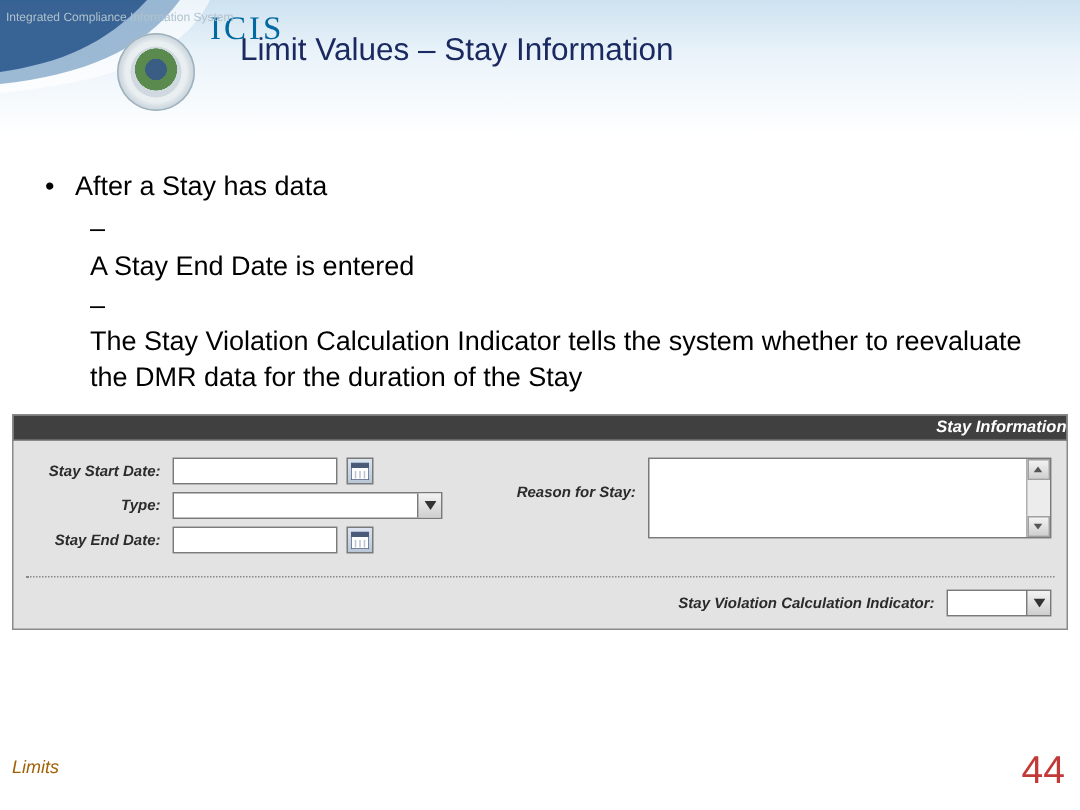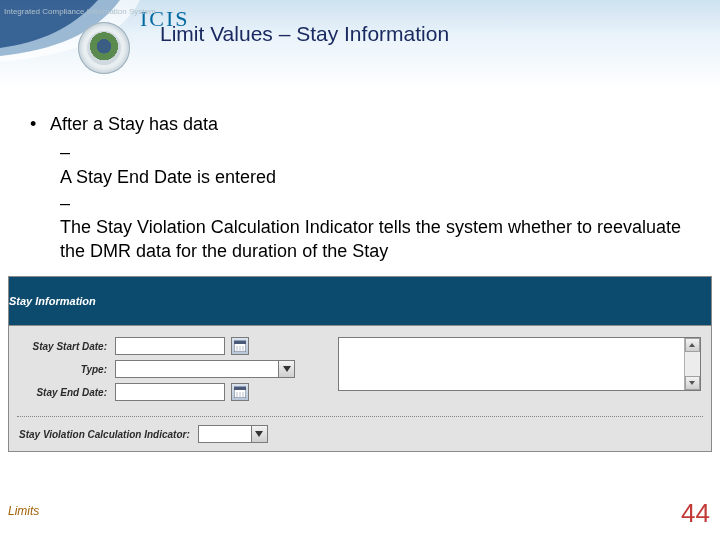--- a/index.html
+++ b/index.html
@@ -89,27 +89,27 @@
     top: 276px;
     left: 8px;
     width: 704px;
     border: 1px solid #8a8a8a;
     background: #e3e3e3;
     font-family: Tahoma, Arial, sans-serif;
     font-size: 10px;
     z-index: 3;
   }
   .form-title {
-    background: #0c4a6e;
+    background: #404040;
     color: #fff;
-    text-align: left;
+    text-align: right;
     font-weight: bold;
     font-style: italic;
     font-size: 11px;
-    padding: 18px 0;
+    padding: 2px 0;
     border-bottom: 1px solid #8a8a8a;
   }
   .form-grid {
     display: flex;
   }
   .form-left {
     width: 46%;
     padding: 6px 6px 6px 10px;
   }
   .form-right {
@@ -187,20 +187,21 @@
     display:flex; align-items:center; justify-content:center;
   }
   .hr-sep {
     border:none;
     border-top:1px dotted #888;
     margin: 4px 8px;
   }
   .row-bottom {
     display:flex;
     align-items:center;
+    justify-content:flex-end;
     padding: 4px 10px 8px 10px;
   }
 
   .footer-section {
     position: absolute;
     top: 504px; left: 8px;
     font-style: italic;
     font-size: 12px;
     color: #a16207;
   }
@@ -280,20 +281,21 @@
               <rect x="0" y="1" width="12" height="3" fill="#4a5a78"></rect>
               <line x1="3" y1="6" x2="3" y2="11" stroke="#b8c2d2"></line>
               <line x1="6" y1="6" x2="6" y2="11" stroke="#b8c2d2"></line>
               <line x1="9" y1="6" x2="9" y2="11" stroke="#b8c2d2"></line>
             </svg>
         </span>
       </div>
     </div>
     <div class="form-right">
       <div class="form-row" style="align-items:flex-start">
+        <span class="form-label-wide" style="width:94px; padding-top:18px">Reason for Stay:</span>
         <span class="textarea-box">
           <span class="ta-body"></span>
           <span class="scroll">
             <span class="sbtn">
                 <svg width="6" height="4" viewBox="0 0 6 4">
                   <path d="M0 4 L6 4 L3 0 Z" fill="#555"></path>
                 </svg>
               </span>
             <span class="sbtn">
                 <svg width="6" height="4" viewBox="0 0 6 4">

